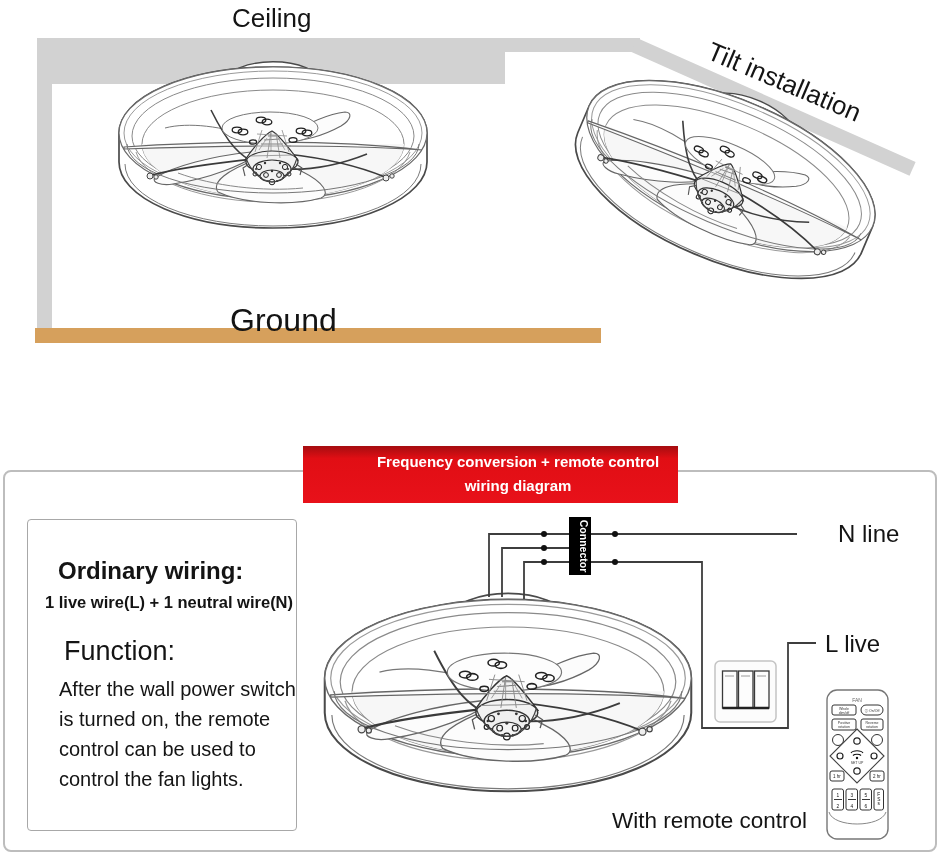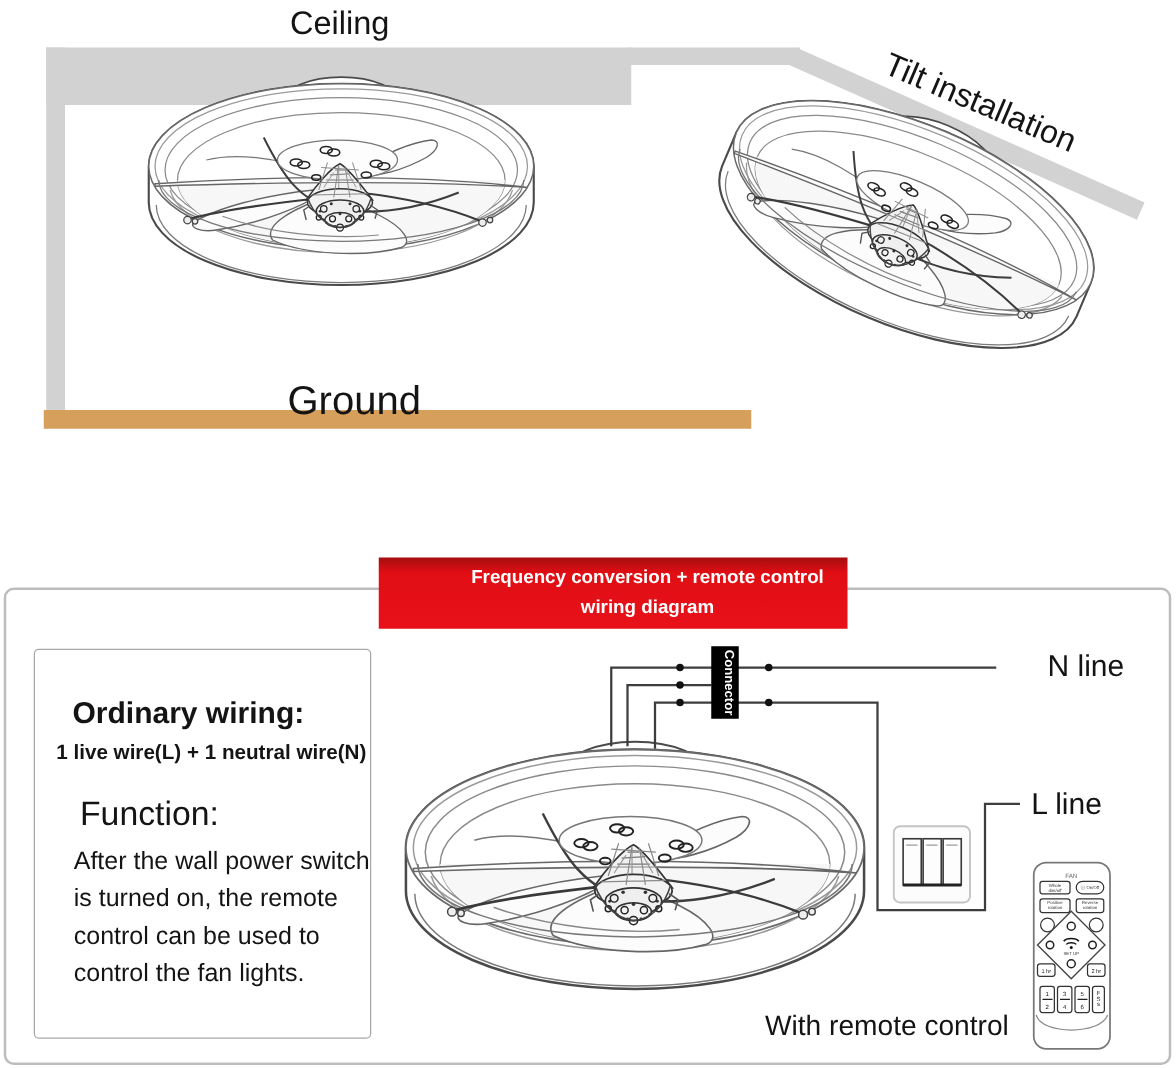--- a/index.html
+++ b/index.html
@@ -194,18 +194,18 @@
   </g>
   <path d="M 834,799.5 L 842,799.5 M 848,799.5 L 856,799.5 M 862,799.5 L 870,799.5" stroke="#222" stroke-width="0.9"></path>
 </g>
 </svg>
 
 <div class="txt" style="left:232px;top:3px;font-size:26px;">Ceiling</div>
 <div class="txt" style="left:230px;top:302px;font-size:32px;">Ground</div>
 <div class="txt" style="left:715px;top:36px;font-size:26px;transform:rotate(23deg);transform-origin:0 0;">Tilt installation</div>
 <div class="txt" style="left:303px;top:446px;width:430px;text-align:center;color:#fff;font-weight:bold;font-size:15px;line-height:24px;padding-top:4px;">Frequency conversion + remote control<br>wiring diagram</div>
 <div class="txt" style="left:826px;top:520px;font-size:24px;margin-left:12px;">N line</div>
-<div class="txt" style="left:825px;top:630px;font-size:24px;">L line</div>
+<div class="txt" style="left:825px;top:630px;font-size:24px;">L live</div>
 <div class="txt" style="left:612px;top:808px;font-size:22.5px;text-align:right;">With remote control</div>
 <div class="txt" style="left:58px;top:557px;font-size:24px;font-weight:bold;">Ordinary wiring:</div>
 <div class="txt" style="left:45px;top:593px;font-size:16.5px;font-weight:bold;">1 live wire(L) + 1 neutral wire(N)</div>
 <div class="txt" style="left:45px;top:636px;font-size:27px;margin-left:19px;">Function:</div>
 <div class="txt" style="left:46px;top:674px;font-size:20px;line-height:30px;margin-left:13px;">After the wall power switch<br>is turned on, the remote<br>control can be used to<br>control the fan lights.</div>
 
 </body></html>

